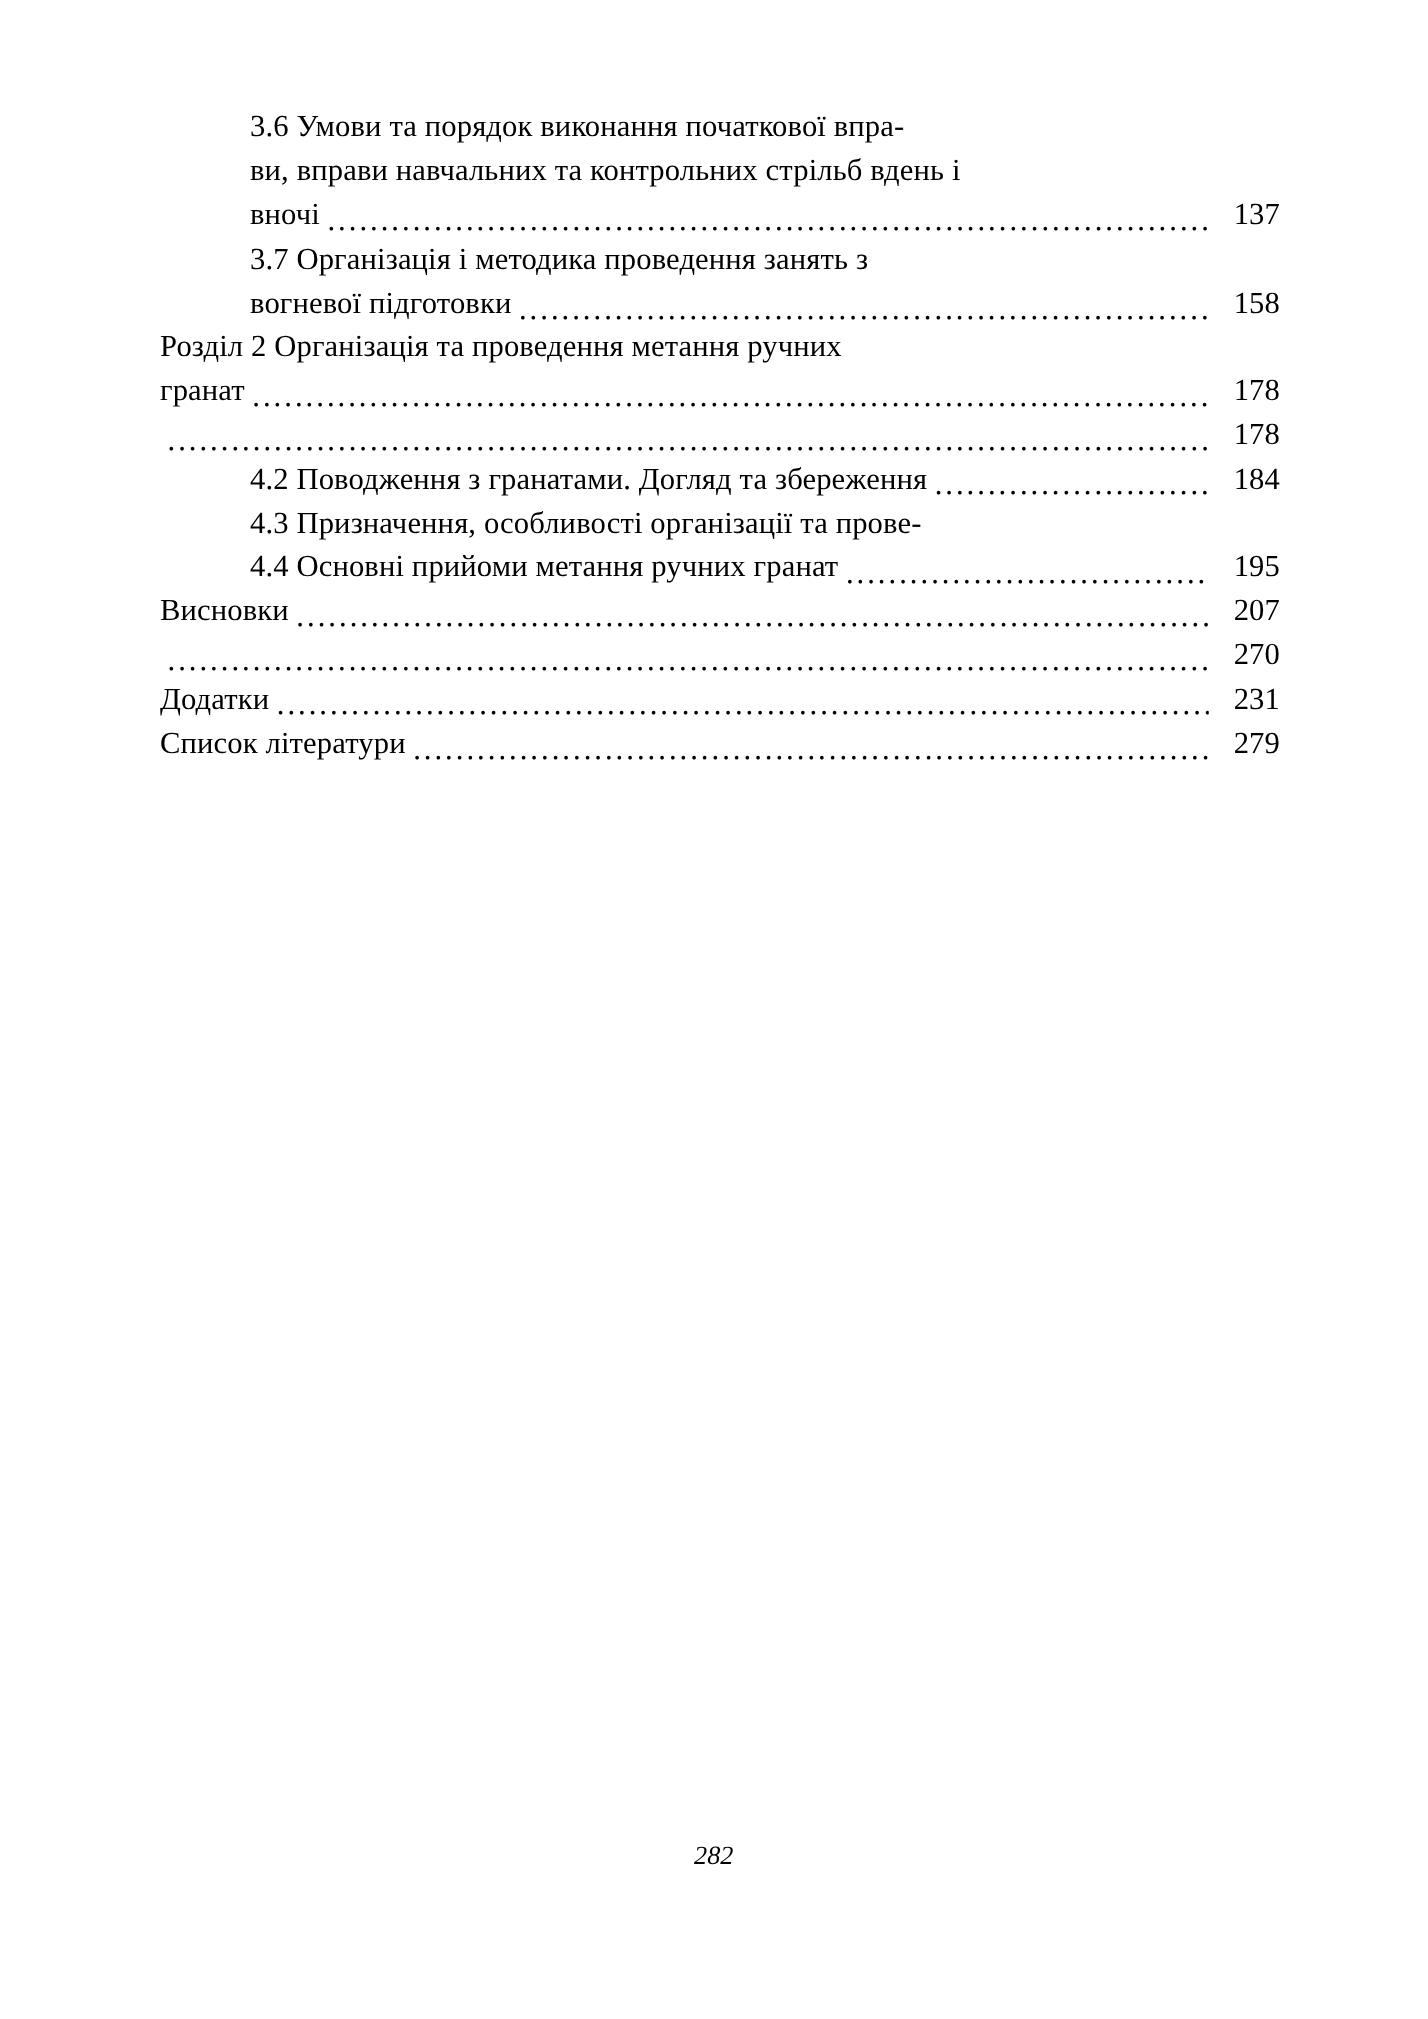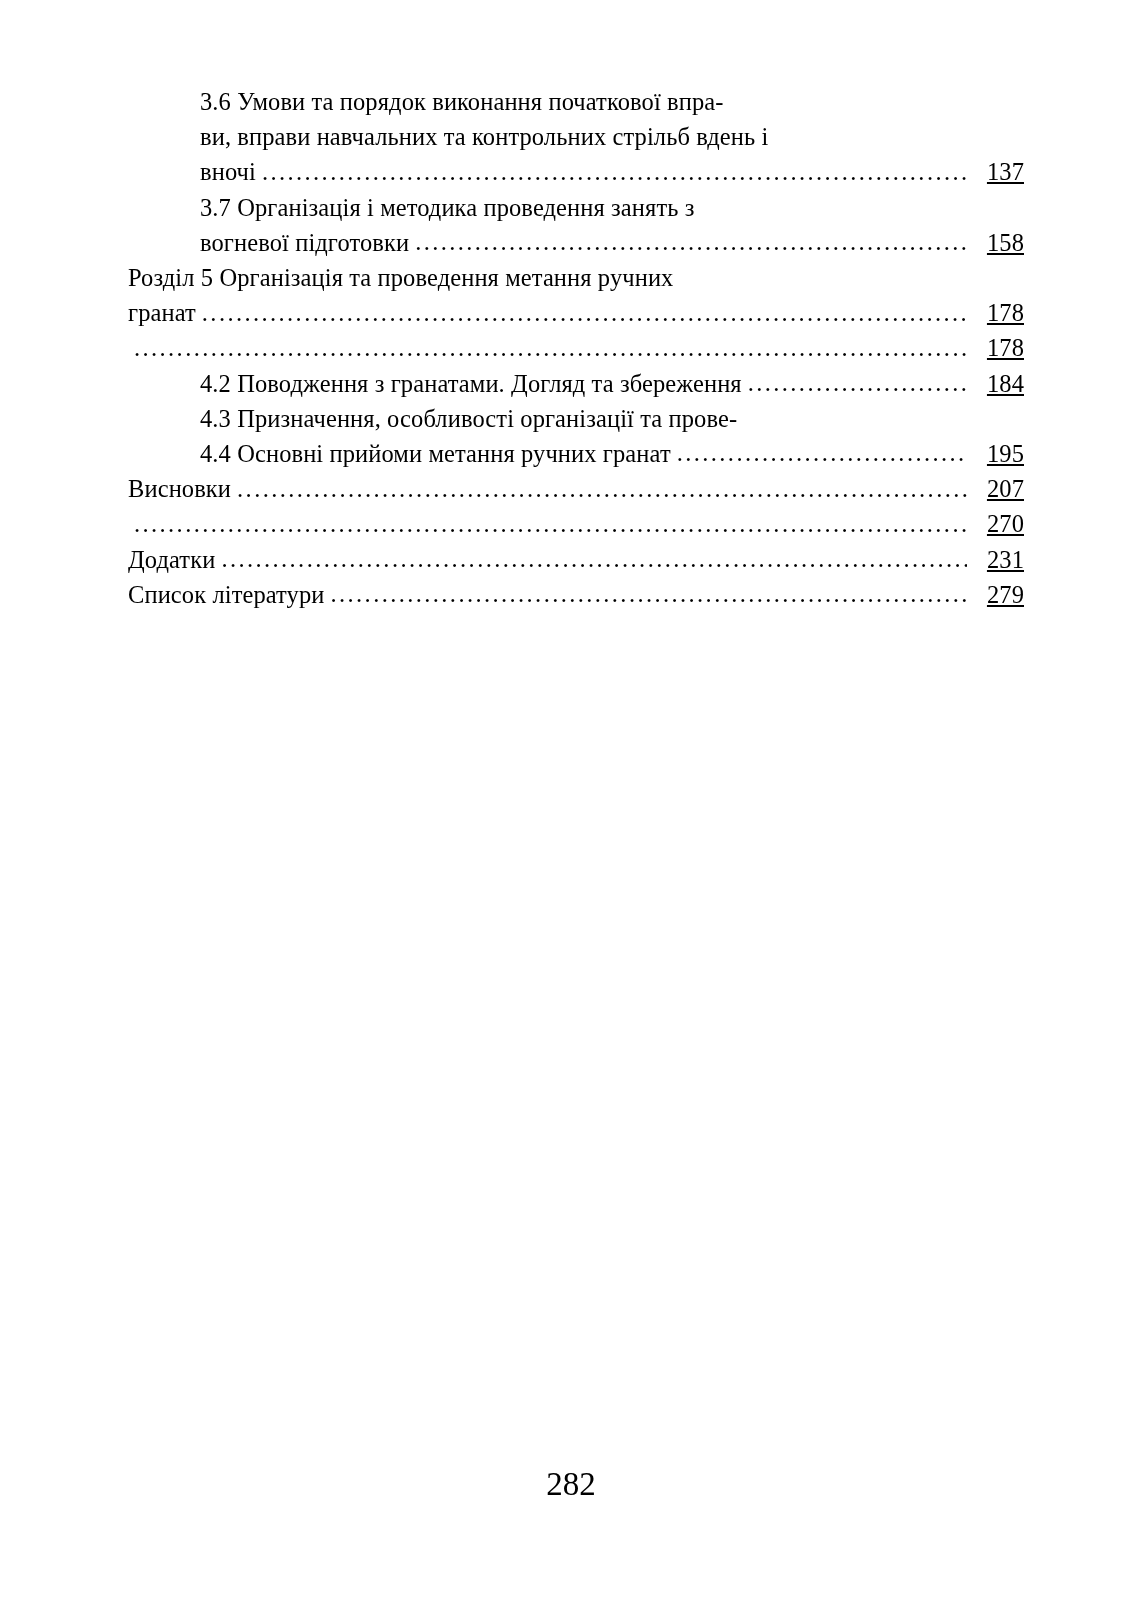--- a/index.html
+++ b/index.html
@@ -27,21 +27,21 @@
 
   #toc {
     position: absolute;
     left: 128px;
     top: 84px;
     width: 896px;
   }
 
   .toc-line {
     display: flex;
-    align-items: center;
+    align-items: flex-end;
     width: 100%;
     font-size: 24.5px;
     line-height: 35.2px;
     white-space: nowrap;
     letter-spacing: 0.1px;
   }
 
   .toc-line.indent .label-wrap {
     padding-left: 72px;
   }
@@ -75,39 +75,39 @@
     color: #000;
     white-space: nowrap;
     overflow: hidden;
   }
 
   .page-num {
     flex: 0 0 auto;
     width: 56px;
     text-align: right;
     font-size: 24.5px;
-    text-decoration: underline;
   }
 
   
   .toc-line.noleader .leader,
   .toc-line.noleader .page-num {
     visibility: hidden;
   }
   .toc-line.noleader .leader::before { content: ""; }
 
   #folio {
     position: absolute;
     left: 0;
     top: 1468px;
     width: 1142px;
     text-align: center;
-    font-size: 33px;
+    font-size: 21px;
     line-height: 32px;
     font-family: "Liberation Serif", "DejaVu Serif", serif;
+    font-style: italic;
   }
 </style>
 </head>
 <body>
 
 <div id="page">
 
   <div id="toc">
       <div class="toc-line indent noleader">
         <span class="label-wrap">
@@ -139,21 +139,21 @@
       </div>
       <div class="toc-line indent">
         <span class="label-wrap">
           <span class="entry-label">вогневої підготовки</span>
         </span>
         <span class="leader"></span>
         <span class="page-num">158</span>
       </div>
       <div class="toc-line noleader">
         <span class="label-wrap">
-          <span class="entry-label">Розділ 5 Організація та проведення метання ручних</span>
+          <span class="entry-label">Розділ 2 Організація та проведення метання ручних</span>
         </span>
         <span class="leader"></span>
         <span class="page-num"></span>
       </div>
       <div class="toc-line">
         <span class="label-wrap">
           <span class="entry-label">гранат</span>
         </span>
         <span class="leader"></span>
         <span class="page-num">178</span>

